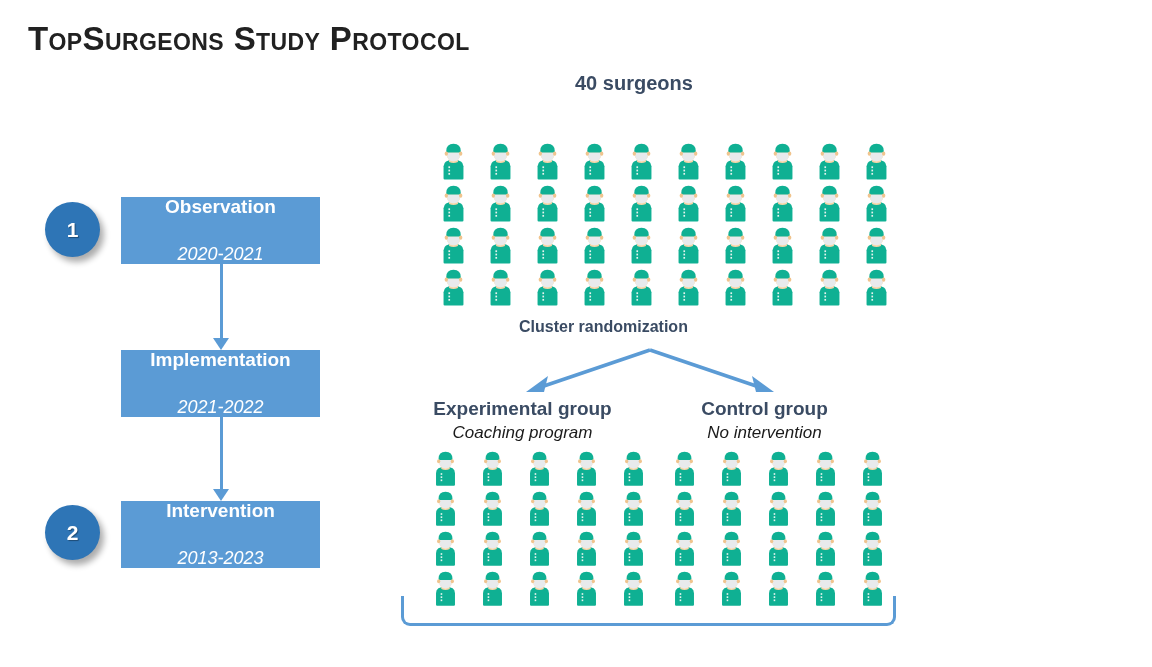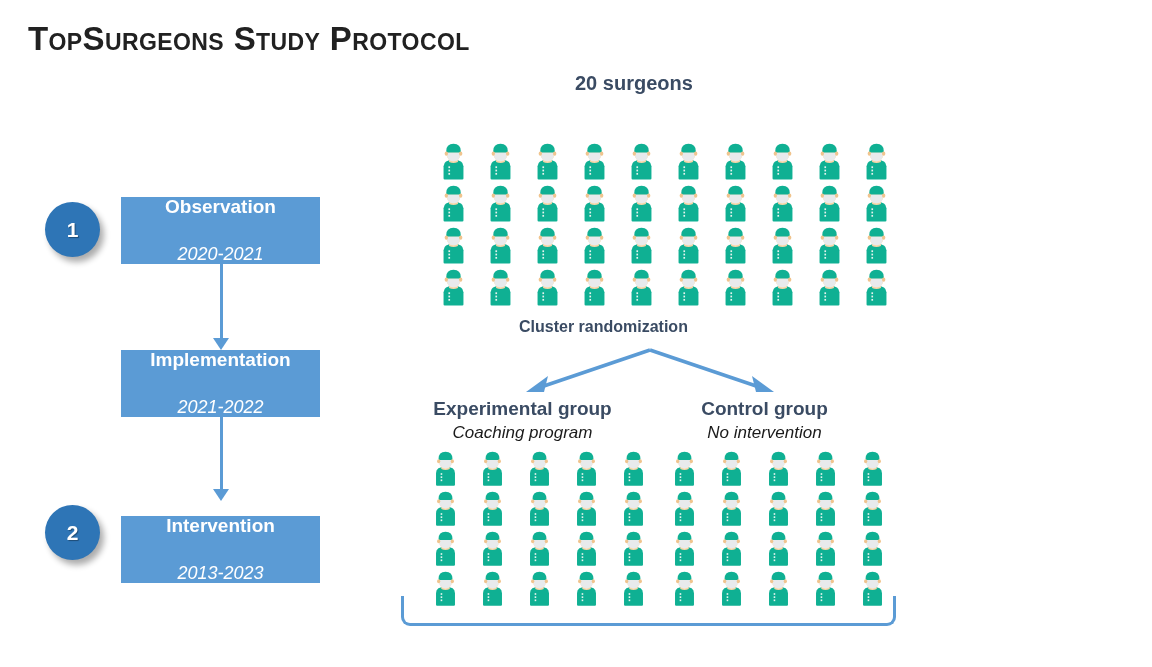--- a/index.html
+++ b/index.html
@@ -49,21 +49,21 @@
     font-size: 19px;
     font-weight: bold;
   }
   .phase-years {
     font-size: 18px;
     font-style: italic;
     margin-top: 2px;
   }
   #phase-1 { left: 121px; top: 197px; }
   #phase-2 { left: 121px; top: 350px; gap: 21px; }
-  #phase-3 { left: 121px; top: 516px; }
+  #phase-3 { left: 121px; top: 501px; }
 
   .step-circle {
     position: absolute;
     width: 55px;
     height: 55px;
     border-radius: 50%;
     background: #2E75B6;
     color: #ffffff;
     font-size: 21px;
     font-weight: bold;
@@ -220,21 +220,21 @@
   </div>
 
   <div class="phase-box" id="phase-3">
     <div class="phase-title">Intervention</div>
     <div class="phase-years">2013-2023</div>
   </div>
 
   <div class="step-circle" id="step-1">1</div>
   <div class="step-circle" id="step-2">2</div>
 
-  <div id="total-label">20 surgeons</div>
+  <div id="total-label">40 surgeons</div>
 
   <div class="people-grid" id="grid-all">
       <svg class="surgeon" viewBox="0 0 34 38">
         <path d="M8 22 Q8 16 17 16 Q26 16 26 22 L26 33 Q26 34 25 34 L9 34 Q8 34 8 33 Z" fill="#0FB093"></path>
         <rect x="12.4" y="22" width="1.5" height="1.6" fill="#E6F4EF"></rect>
         <rect x="12.4" y="25" width="1.5" height="1.6" fill="#E6F4EF"></rect>
         <rect x="12.4" y="28" width="1.5" height="1.6" fill="#E6F4EF"></rect>
         <path d="M13 14 L21 14 L21 18 Q17 20 13 18 Z" fill="#F6D5A8"></path>
         <ellipse cx="17" cy="10.5" rx="6.4" ry="7.2" fill="#FBE3BE"></ellipse>
         <path d="M10.6 10.5 Q10.6 14 11.6 16.2 L22.4 16.2 Q23.4 14 23.4 10.5 Z" fill="#F6D5A8" opacity="0.0"></path>

